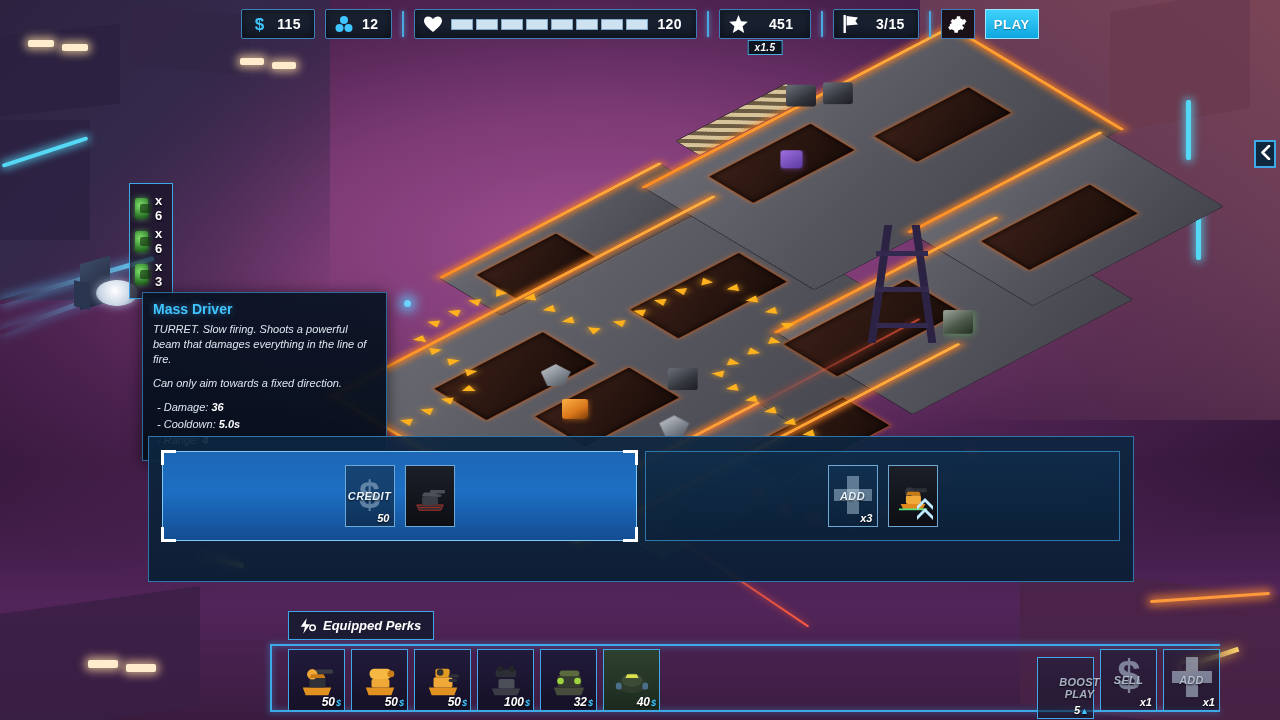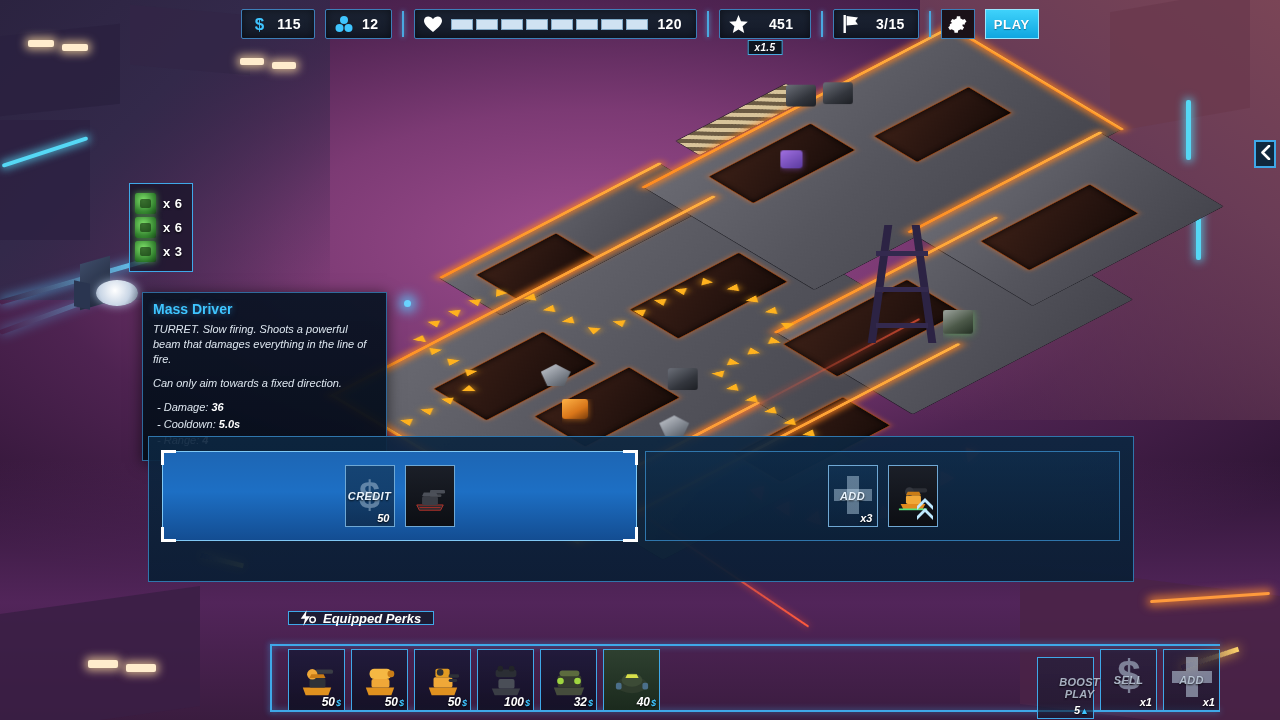--- a/index.html
+++ b/index.html
@@ -147,21 +147,21 @@
 
   
   #collapse-btn {
     position: absolute; right: 4px; top: 140px; width: 22px; height: 28px;
     background: #10283d; border: 2px solid #3fa8e8; z-index: 40;
     display: flex; align-items: center; justify-content: center;
   }
 
   
   #enemy-panel {
-    position: absolute; left: 129px; top: 183px; width: 64px; padding: 6px 5px;
+    position: absolute; left: 129px; top: 183px; width: 44px; padding: 6px 5px;
     background: rgba(22,18,38,.72); border: 1px solid #3fa8e8; z-index: 35;
   }
   .enemy-row { display: flex; align-items: center; gap: 7px; margin: 3px 0; }
   .enemy-ic {
     width: 21px; height: 21px; border-radius: 2px;
     background: radial-gradient(circle at 40% 35%, #7fe26a, #2d7a2a 70%, #19421a);
     box-shadow: 0 0 6px rgba(110,230,90,.6); position: relative;
   }
   .enemy-ic::after {
     content: ""; position: absolute; left: 5px; top: 6px; width: 11px; height: 9px;
@@ -251,21 +251,21 @@
     width: 34px; height: 32px; z-index: 1;
   }
   .art-turret {
     position: absolute; left: 50%; top: 52%; transform: translate(-50%,-50%);
     width: 36px; height: 30px;
   }
   .upchev { position: absolute; right: 2px; bottom: 4px; z-index: 4; }
 
   
   #perks-btn {
-    position: absolute; left: 288px; top: 611px; height: 14px; z-index: 40;
+    position: absolute; left: 288px; top: 611px; height: 29px; z-index: 40;
     display: flex; align-items: center; gap: 7px; padding: 0 12px 0 10px;
     background: rgba(18,26,44,.82); border: 1px solid #3fa8e8;
   }
   #perks-btn .lbl { color: #ffffff; font-size: 13px; font-weight: bold; font-style: italic; }
 
   #bottombar {
     position: absolute; left: 270px; bottom: 0; width: 950px; height: 76px; z-index: 40;
   }
   .bb-line { position: absolute; left: 0; right: 0; height: 2px; background: #3fa8e8;
     box-shadow: 0 0 6px rgba(63,168,232,.8); }

